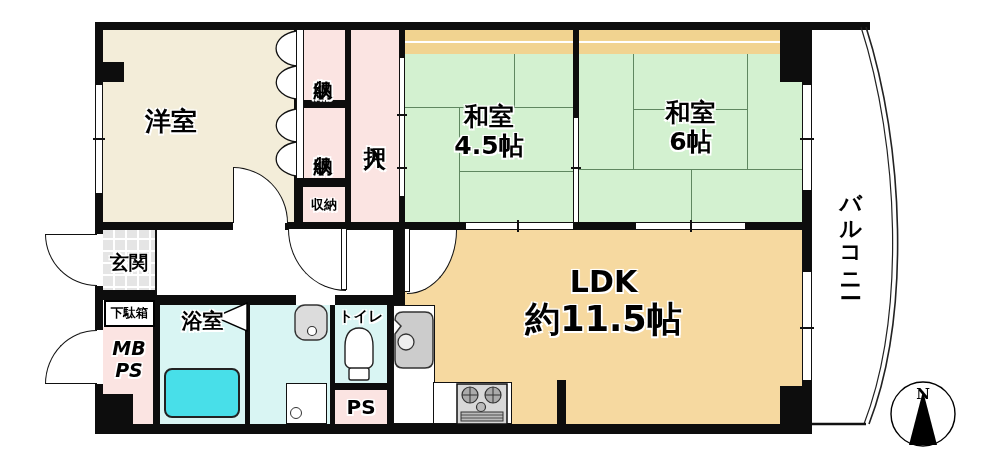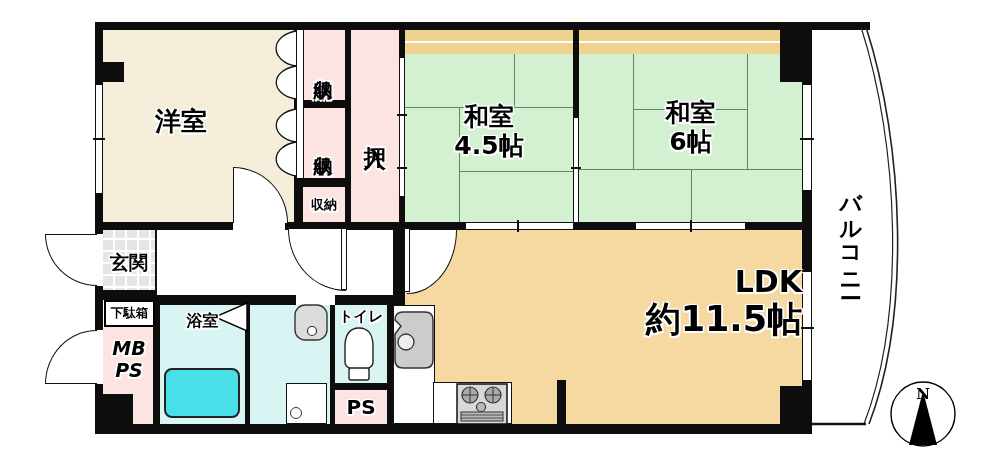--- a/index.html
+++ b/index.html
@@ -173,45 +173,45 @@
     <path d="M866,27 C904,145 911,315 869,424" fill="none" stroke="#222" stroke-width="1.6"></path>
     <path d="M861,27 C899,145 906,315 864,424" fill="none" stroke="#222" stroke-width="1.2"></path>
     <path d="M812,424 L866,424" stroke="#111" stroke-width="2.5"></path>
   </svg>
   <svg style="left:886px;top:377px;width:76px;height:78px;" viewBox="0 0 76 78">
     <circle cx="37" cy="37" r="32" fill="#fff" stroke="#000" stroke-width="1.4"></circle>
     <path d="M37,14 L23,68 L51,68 Z" fill="#000"></path>
     <text x="37" y="22" text-anchor="middle" font-family="DejaVu Serif, serif" font-size="15" font-weight="bold" fill="#000">N</text>
   </svg>
 
-  <div class="rlabel" style="left:103px;top:90px;width:156px;height:64px;font-size:26px;flex-direction:column;">
+  <div class="rlabel" style="left:93px;top:90px;width:156px;height:64px;font-size:26px;flex-direction:column;">
     <span>洋室</span>
   </div>
   <div class="rlabel vert" style="left:301px;top:36px;width:44px;height:60px;font-size:19px;">収納</div>
   <div class="rlabel vert" style="left:301px;top:112px;width:44px;height:60px;font-size:19px;">収納</div>
   <div class="rlabel" style="left:303px;top:195px;width:42px;height:20px;font-size:13px;">収納</div>
   <div class="rlabel vert" style="left:351px;top:92px;width:48px;height:76px;font-size:22px;">押入</div>
   <div class="rlabel" style="left:405px;top:100px;width:168px;height:64px;font-size:25px;flex-direction:column;">
     <span>和室</span>
     <span>4.5帖</span>
   </div>
   <div class="rlabel" style="left:579px;top:96px;width:223px;height:64px;font-size:25px;flex-direction:column;">
     <span>和室</span>
     <span>6帖</span>
   </div>
-  <div class="rlabel" style="left:405px;top:266px;width:397px;height:72px;font-size:30px;flex-direction:column;align-items:flex-end;">
+  <div class="rlabel" style="left:405px;top:266px;width:397px;height:72px;font-size:30px;flex-direction:column;">
     <span>LDK</span>
     <span style="font-size:35px;">約11.5帖</span>
   </div>
   <div class="rlabel vert" style="left:826px;top:158px;width:50px;height:150px;font-size:22px;">バルコニー</div>
   <div class="rlabel" style="left:103px;top:250px;width:52px;height:26px;font-size:19px;">玄関</div>
   <div class="abs" style="left:104px;top:300px;width:51px;height:27px;background:#fff;border:2px solid #000;box-sizing:border-box;display:flex;align-items:center;justify-content:center;">
     <span class="rlabel" style="position:static;font-size:12.5px;">下駄箱</span>
   </div>
   <div class="rlabel" style="left:103px;top:332px;width:52px;height:56px;font-size:19px;flex-direction:column;font-style:italic;">
     <span>MB</span>
     <span>PS</span>
   </div>
-  <div class="rlabel" style="left:160px;top:306px;width:85px;height:30px;font-size:16px;">浴室</div>
+  <div class="rlabel" style="left:160px;top:306px;width:85px;height:30px;font-size:21px;">浴室</div>
   <div class="rlabel" style="left:335px;top:306px;width:52px;height:20px;font-size:14.5px;">トイレ</div>
   <div class="rlabel" style="left:335px;top:392px;width:52px;height:30px;font-size:20px;">PS</div>
 
 </div>
 
 </body></html>

